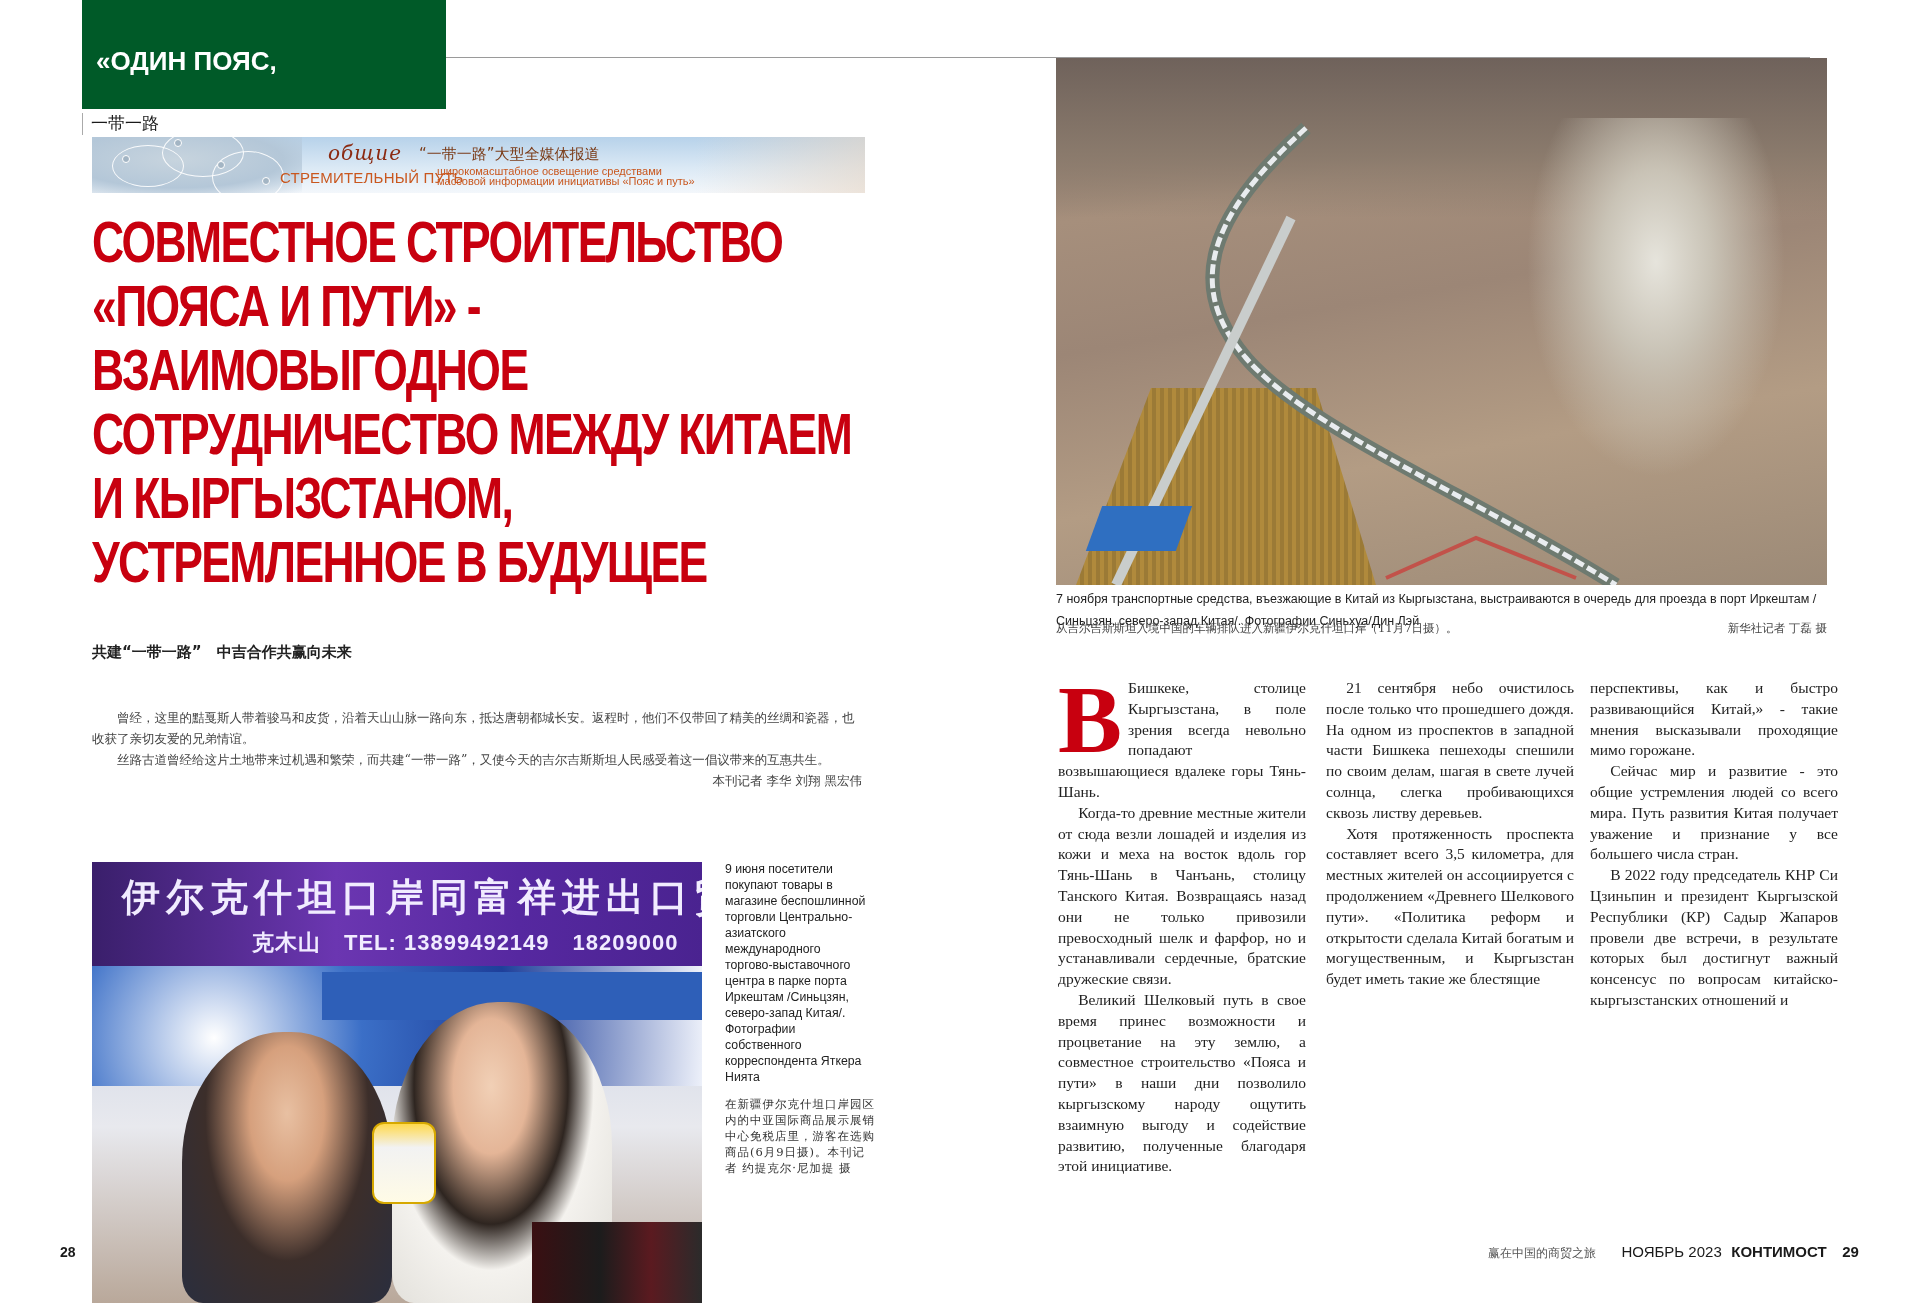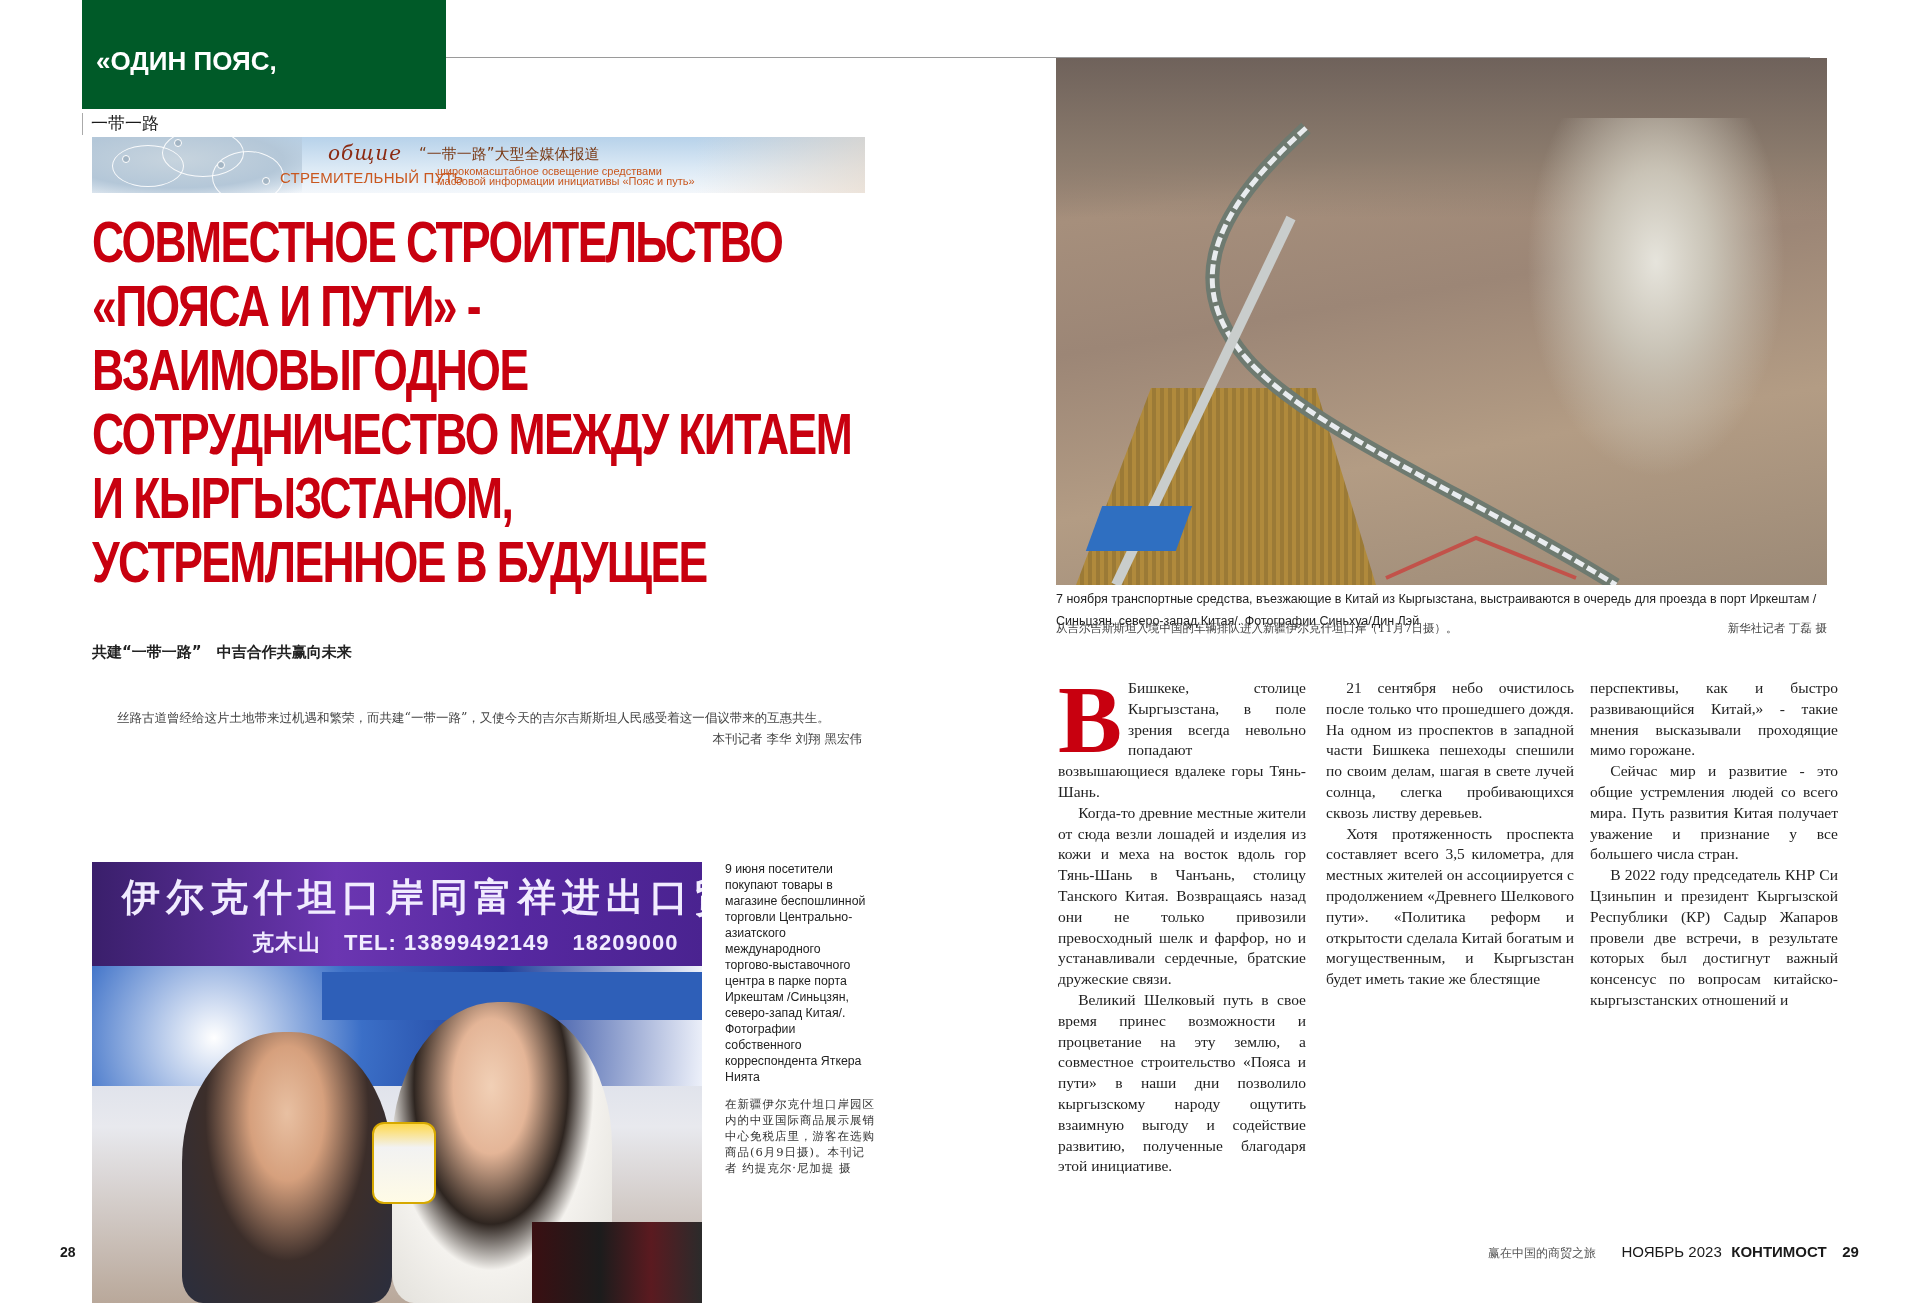--- a/index.html
+++ b/index.html
@@ -219,20 +219,21 @@
   <div>СОВМЕСТНОЕ СТРОИТЕЛЬСТВО</div>
   <div>«ПОЯСА И ПУТИ» -</div>
   <div>ВЗАИМОВЫГОДНОЕ</div>
   <div>СОТРУДНИЧЕСТВО МЕЖДУ КИТАЕМ</div>
   <div>И КЫРГЫЗСТАНОМ,</div>
   <div>УСТРЕМЛЕННОЕ В БУДУЩЕЕ</div>
 </div>
 <div class="abs subhead-cn">共建“一带一路”　中吉合作共赢向未来</div>
 
 <div class="abs intro-cn">
+  <p>曾经，这里的黠戛斯人带着骏马和皮货，沿着天山山脉一路向东，抵达唐朝都城长安。返程时，他们不仅带回了精美的丝绸和瓷器，也收获了亲切友爱的兄弟情谊。</p>
   <p>丝路古道曾经给这片土地带来过机遇和繁荣，而共建“一带一路”，又使今天的吉尔吉斯斯坦人民感受着这一倡议带来的互惠共生。</p>
   <div class="byline">本刊记者 李华 刘翔 黑宏伟</div>
 </div>
 
 <div class="abs photo-shop">
   <div class="abs shop-sign"></div>
   <div class="abs shop-sign-main">伊尔克什坦口岸同富祥进出口贸易</div>
   <div class="abs shop-sign-tel">克木山　TEL: 13899492149　18209000</div>
   <div class="abs shop-blue"></div>
   <div class="abs shop-blue-band"></div>

